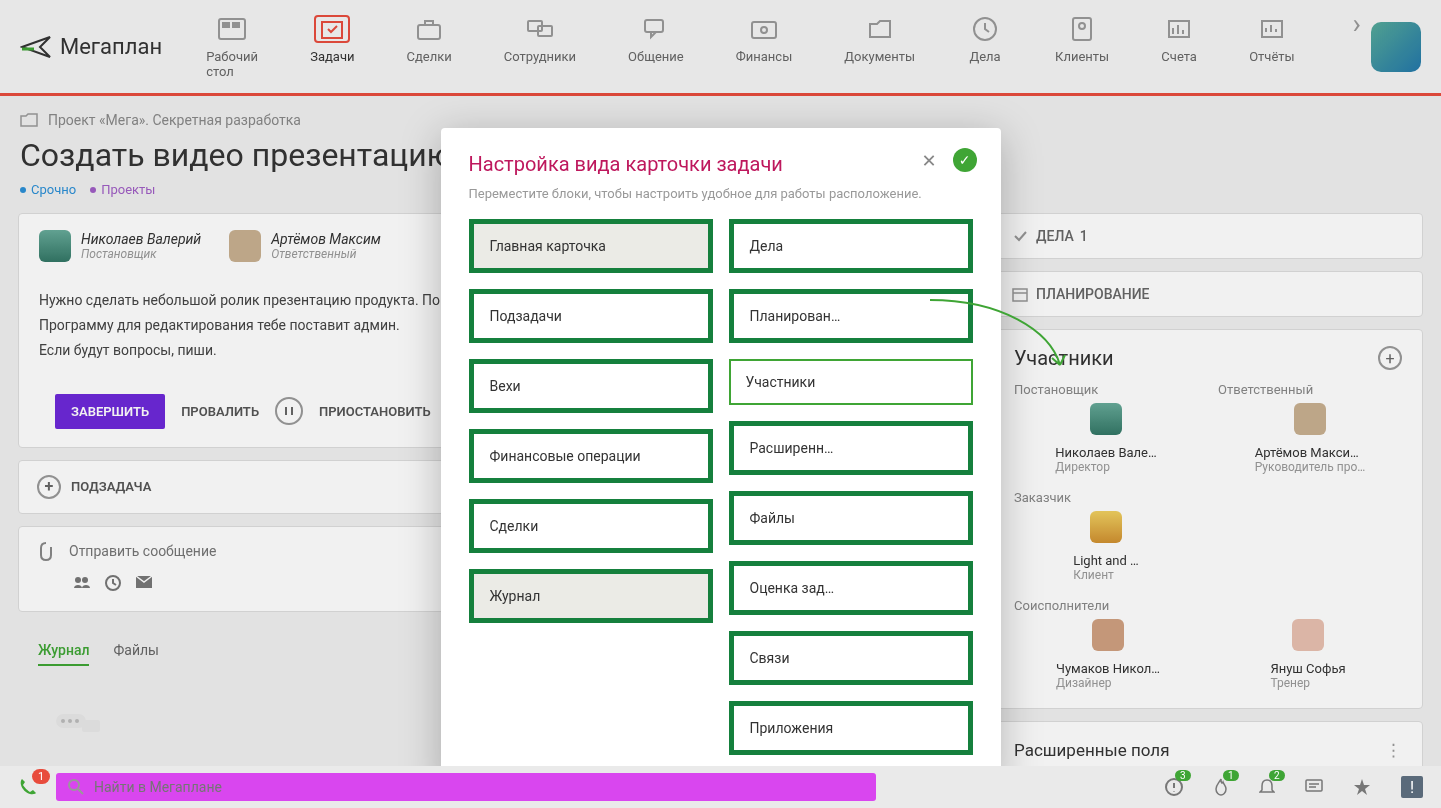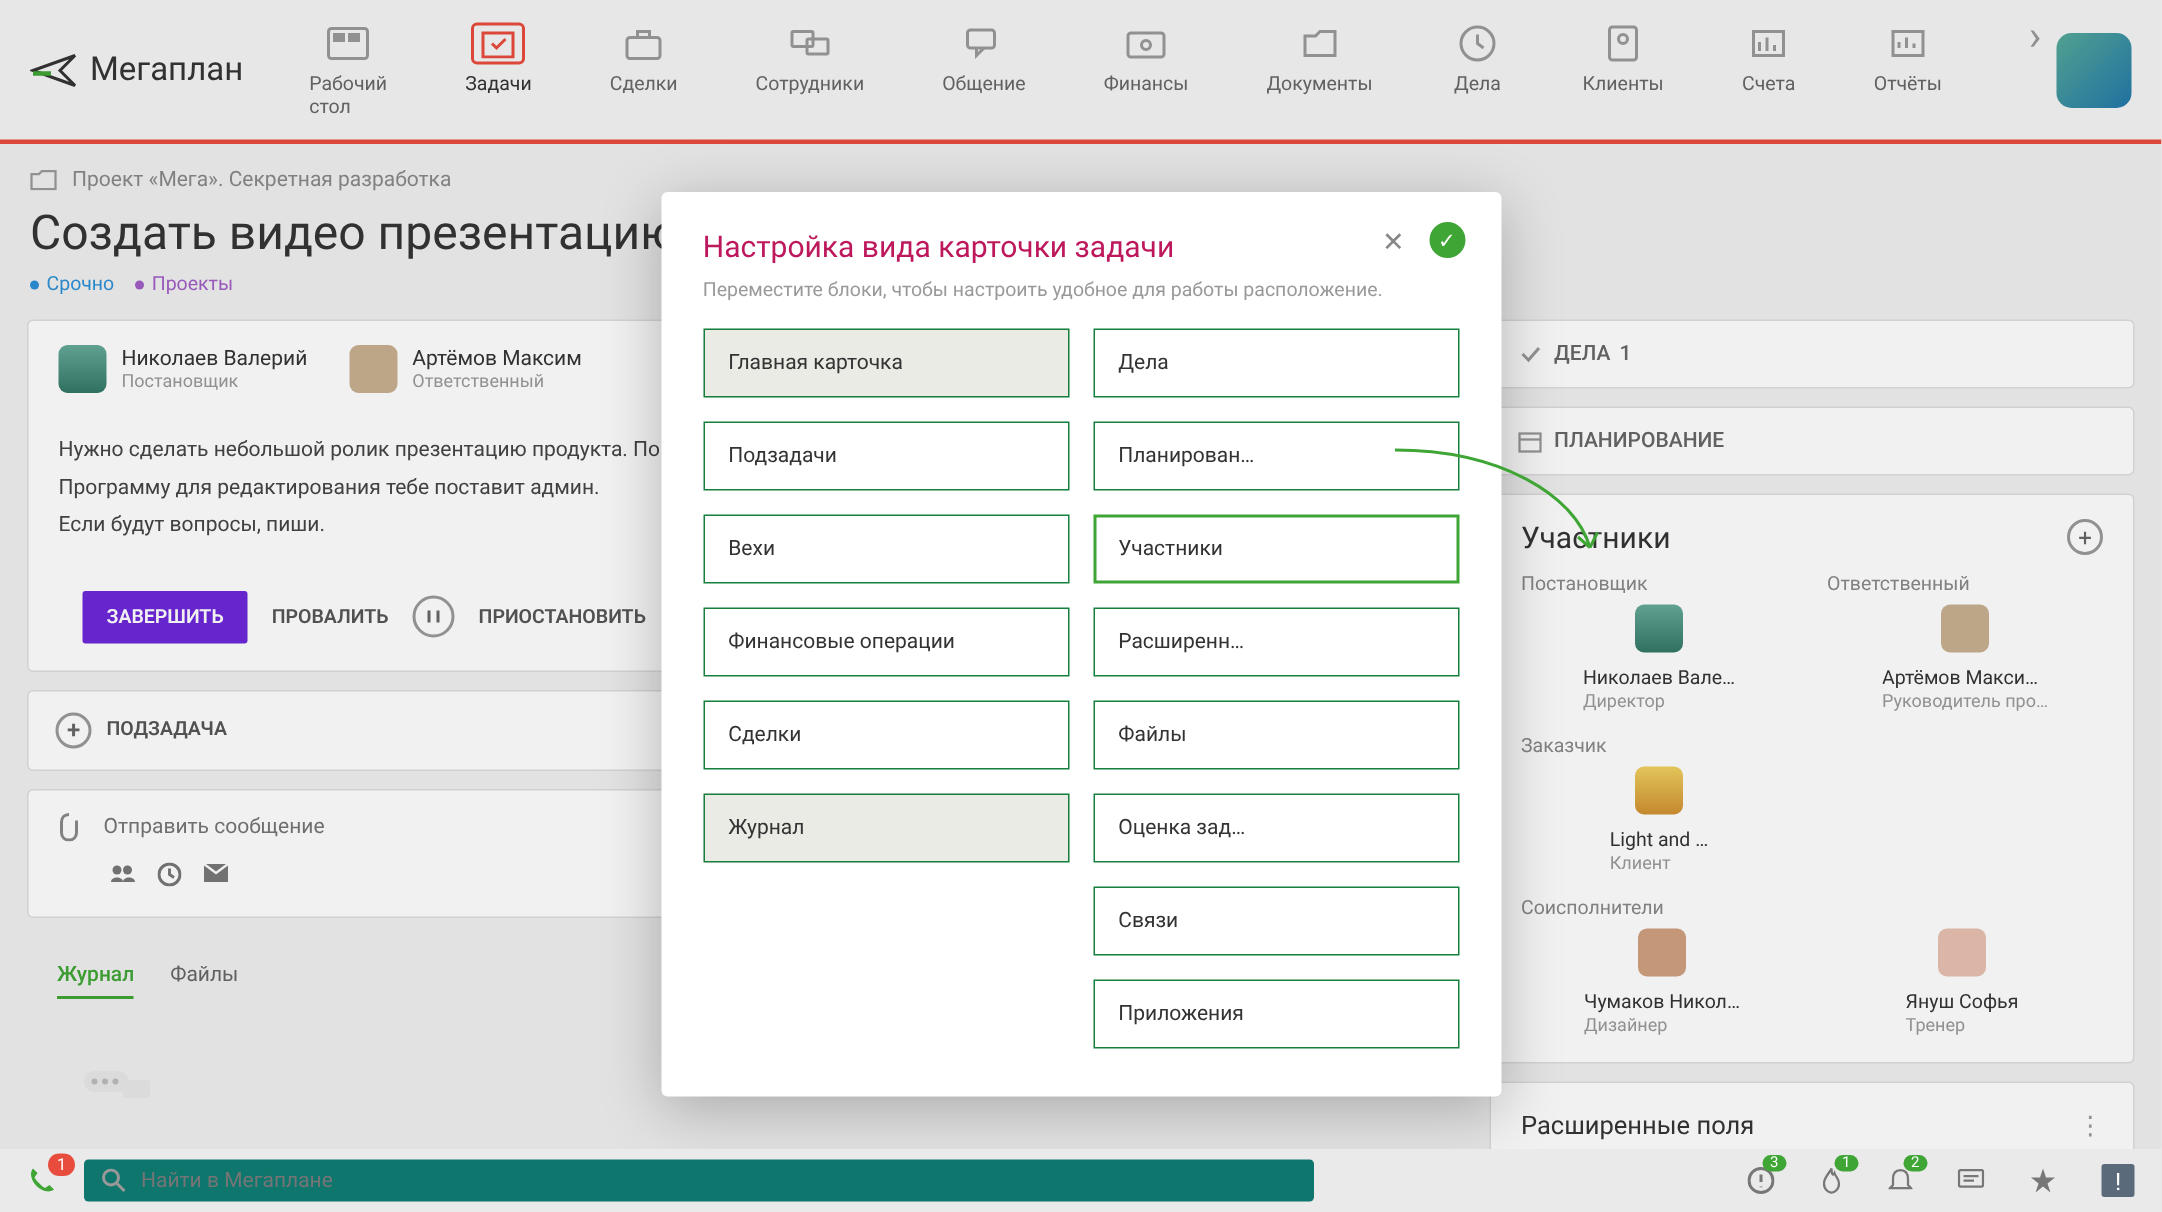--- a/index.html
+++ b/index.html
@@ -29,21 +29,21 @@
 
 .main { display:flex; gap:20px; padding:0 18px; }
 .left-col { flex:1; }
 .right-col { width:430px; }
 
 
 .card { background:#fff; border:1px solid #ddd; border-radius:4px; margin-bottom:12px; }
 
 
 .task-head { padding:16px 20px; display:flex; gap:28px; align-items:flex-start; }
-.person { display:flex; gap:10px; align-items:center; }
+.person { display:flex; gap:10px; align-items:center;font-style:italic; }
 .person-av { width:32px; height:32px; border-radius:6px; background:#aaa; }
 .person-name { font-size:14px; color:#333; }
 .person-role { font-size:12px; color:#999; }
 
 .task-desc { padding:10px 20px 18px; font-size:14px; color:#444; line-height:1.8; }
 .task-actions { padding:12px 20px 18px; display:flex; gap:16px; align-items:center; }
 .btn-primary { background:#6d28d9; color:#fff; border:none; padding:10px 16px; font-size:13px; font-weight:600; cursor:pointer; border-radius:2px;margin-left:16px; }
 .btn-text { background:none; border:none; color:#555; font-size:13px; font-weight:600; cursor:pointer; }
 .icon-btn { width:28px; height:28px; border:2px solid #999; border-radius:50%; display:flex; align-items:center; justify-content:center; cursor:pointer; color:#666; }
 
@@ -80,32 +80,32 @@
 
 
 .overlay { position:absolute; inset:0; background:rgba(20,20,20,0.06); display:flex; align-items:flex-start; justify-content:center; padding-top:128px; }
 .modal { width:560px; background:#fff; border-radius:4px; box-shadow:0 8px 40px rgba(0,0,0,0.25); padding:24px 28px 32px; position:relative; }
 .modal-title { font-size:20px; color:#be185d; margin-bottom:10px; }
 .modal-sub { font-size:13px; color:#999; margin-bottom:18px; }
 .modal-close { position:absolute; top:22px; right:64px; cursor:pointer; color:#888; font-size:18px; }
 .modal-ok { position:absolute; top:20px; right:24px; width:24px; height:24px; background:#3fa535; border-radius:50%; color:#fff; display:flex; align-items:center; justify-content:center; cursor:pointer; font-size:14px; }
 .modal-cols { display:flex; gap:16px; }
 .modal-col { flex:1; display:flex; flex-direction:column; gap:16px; }
-.block { background:#fff; border:1px solid #15803d; padding:14px 16px; font-size:14px; color:#333; cursor:move; white-space:nowrap; overflow:hidden; text-overflow:ellipsis; }
+.block { background:#fff; border:5px solid #15803d; padding:14px 16px; font-size:14px; color:#333; cursor:move; white-space:nowrap; overflow:hidden; text-overflow:ellipsis; }
 .block.shaded { background:#ebebe6; }
 .block.highlight { border:2px solid #3fa535; padding:13px 15px; }
 
 
 .arrow-svg { position:absolute; top:290px; left:920px; pointer-events:none; }
 
 
 .bottombar { position:absolute; bottom:0; left:0; right:0; height:42px; background:#eaeaea; display:flex; align-items:center; padding:0 18px; gap:18px; }
 .phone-badge { position:relative; color:#3fa535; }
 .badge-num { position:absolute; top:-8px; left:14px; background:#e84c3d; color:#fff; font-size:11px; padding:1px 6px; border-radius:9px; }
-.search-bottom { flex:1; display:flex; align-items:center; gap:10px; color:#999; background:#0f766e; padding:6px 12px; border-radius:3px; max-width:820px; }
+.search-bottom { flex:1; display:flex; align-items:center; gap:10px; color:#999; background:#d946ef; padding:6px 12px; border-radius:3px; max-width:820px; }
 .search-bottom input { border:none; background:none; outline:none; flex:1; font-size:14px; }
 .bb-icons { display:flex; gap:30px; align-items:center; margin-left:auto; }
 .bb-icon { position:relative; color:#777; cursor:pointer; }
 .bb-icon .bnum { position:absolute; top:-8px; left:10px; background:#3fa535; color:#fff; font-size:10px; padding:0 5px; border-radius:8px; }
 
 svg { display:block; }
 </style>
 </head>
 <body>
 

